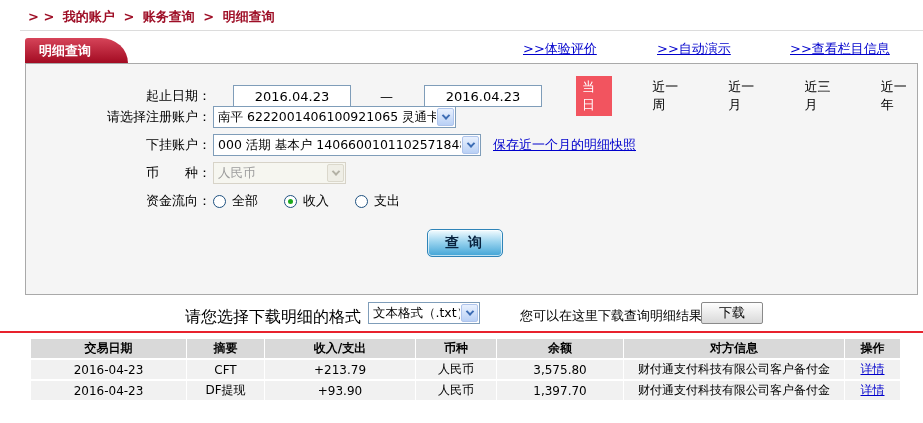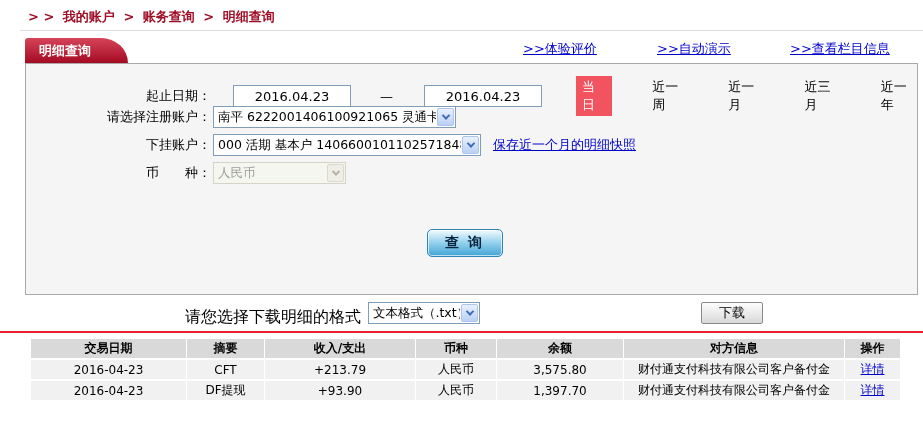--- a/index.html
+++ b/index.html
@@ -143,31 +143,47 @@
     <div class="form-row r4">
       <div class="form-label">币　　种：</div>
       <div class="xpselect sel-currency disabled">
         <span class="val">人民币</span>
         <span class="btn">
             <span class="chev"></span>
           </span>
       </div>
     </div>
 
+    <div class="form-row r5">
+      <div class="form-label">资金流向：</div>
+      <span class="radio-item">
+        <span class="radio"></span>
+        <span>全部</span>
+      </span>
+      <span class="radio-item">
+        <span class="radio checked"></span>
+        <span>收入</span>
+      </span>
+      <span class="radio-item">
+        <span class="radio"></span>
+        <span>支出</span>
+      </span>
+    </div>
 
     <button class="query-btn">查 询</button>
   </div>
 
   <span class="dl-label">请您选择下载明细的格式</span>
   <div class="xpselect sel-format dl-select">
     <span class="val">文本格式（.txt）</span>
     <span class="btn">
         <span class="chev"></span>
       </span>
   </div>
+  <span class="dl-hint">您可以在这里下载查询明细结果</span>
   <button class="dl-btn">下载</button>
 
   <div class="red-divider"></div>
 
   <table class="detail-table">
     <colgroup>
       <col style="width:155px">
         <col style="width:77px">
         <col style="width:150px">
         <col style="width:80px">

